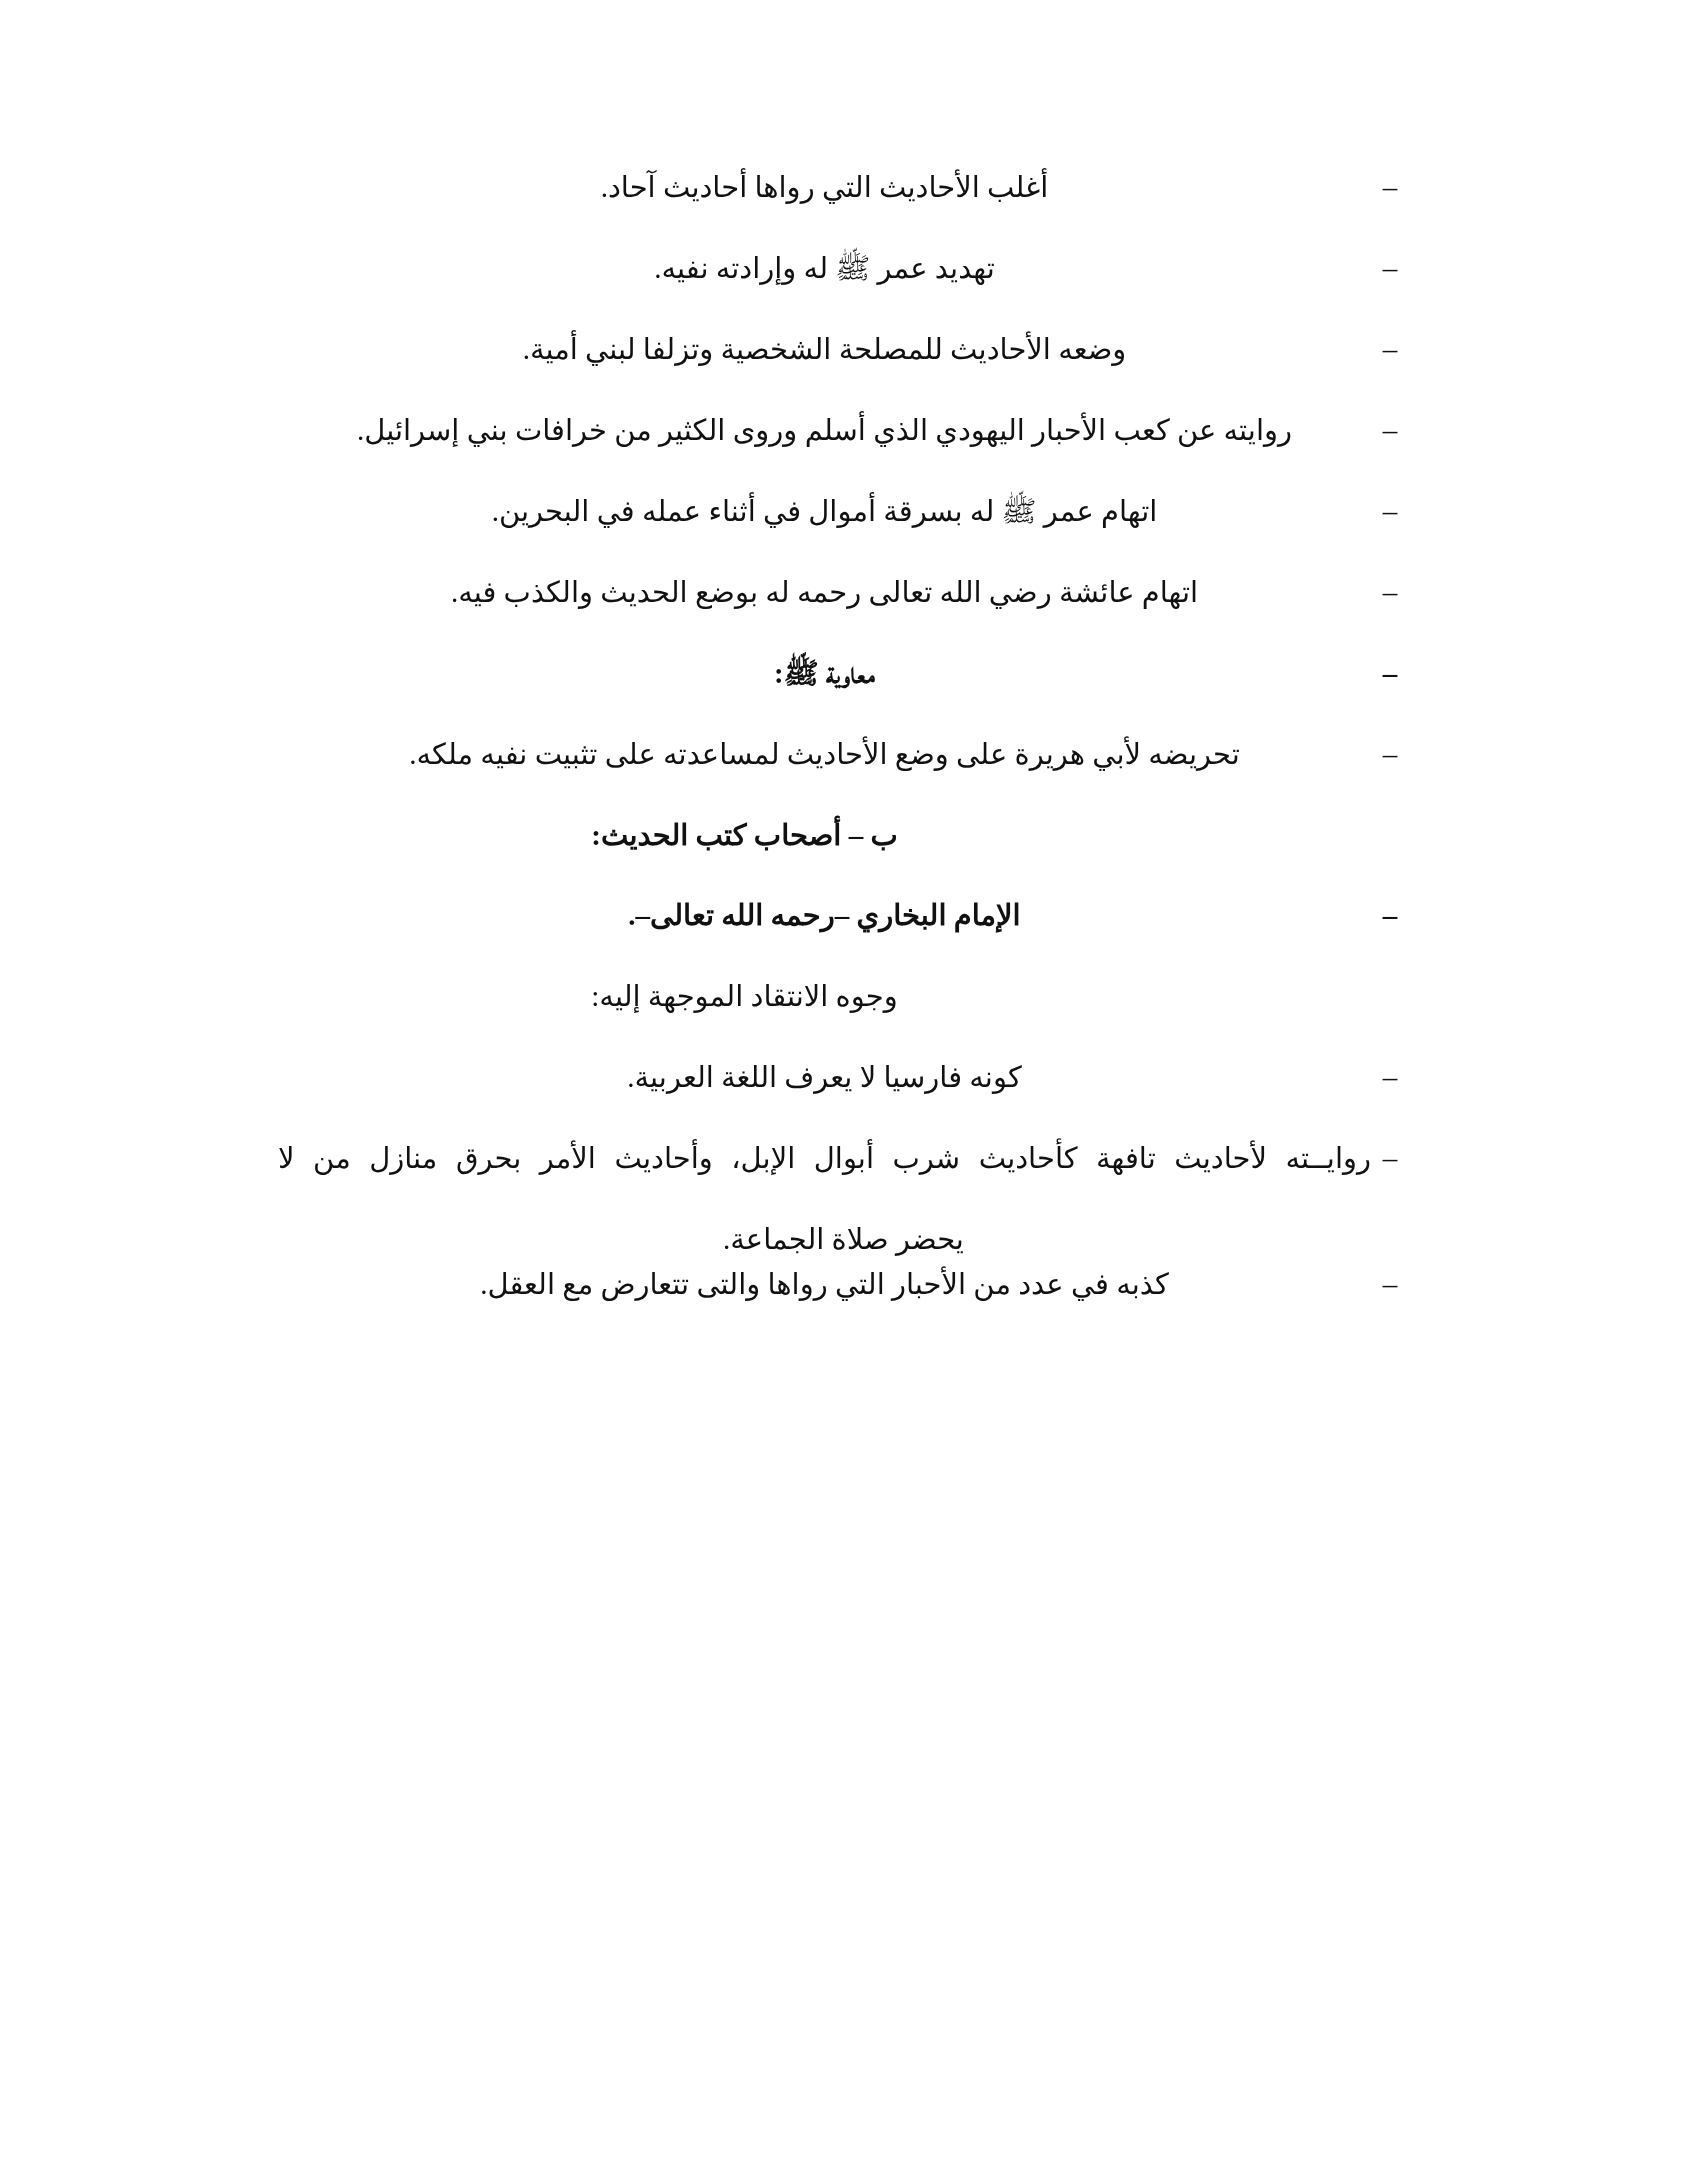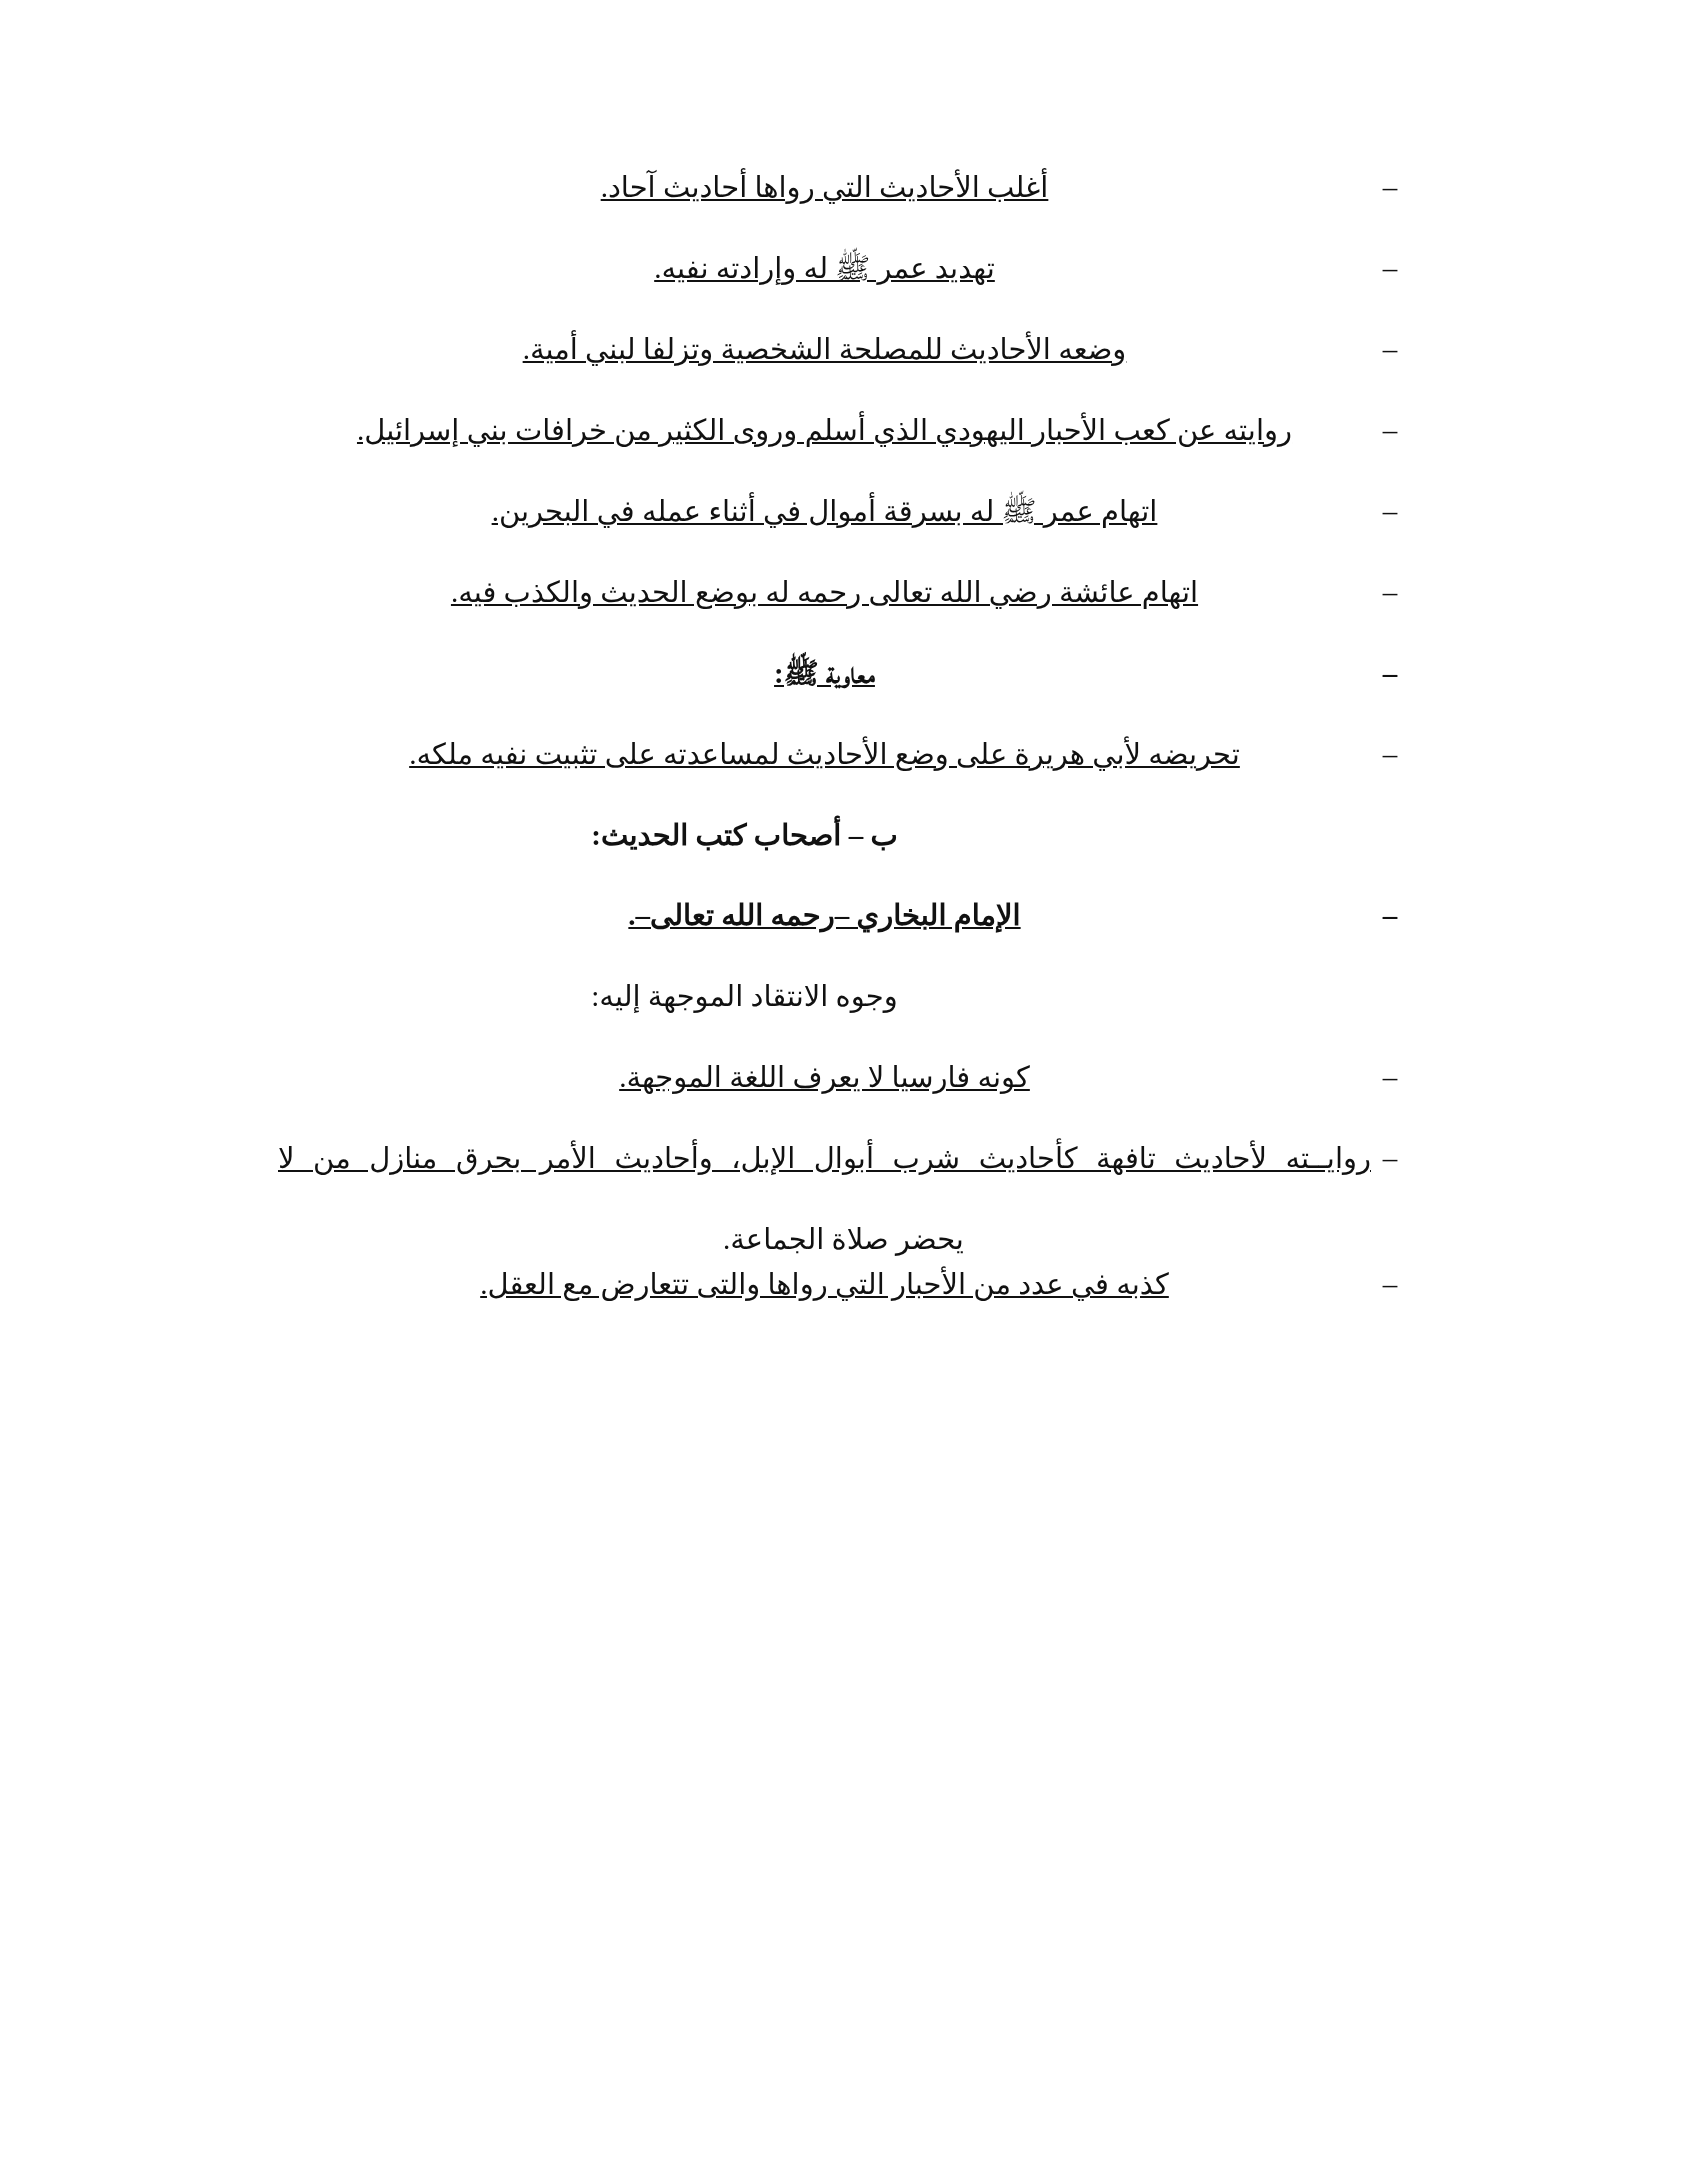--- a/index.html
+++ b/index.html
@@ -40,21 +40,20 @@
   .dash {
     flex: 0 0 auto;
     width: 38px;
     text-align: center;
     font-size: 29px;
   }
   .txt {
     flex: 1 1 auto;
     text-align: justify;
     text-align-last: center;
-    text-decoration: underline;
   }
   
   .line.center .txt { text-align: center; }
   .line.wide .txt { text-align: justify; text-align-last: justify; }
 
   .bold .txt, .bold .dash { font-weight: bold; }
 
   .plain {
     font-size: 29px;
     line-height: 1.55;
@@ -127,21 +126,21 @@
 
     <div class="line center bold">
       <span class="dash">–</span>
       <span class="txt">الإمام البخاري –رحمه الله تعالى–.</span>
     </div>
 
     <div class="plain">وجوه الانتقاد الموجهة إليه:</div>
 
     <div class="line center">
       <span class="dash">–</span>
-      <span class="txt">كونه فارسيا لا يعرف اللغة الموجهة.</span>
+      <span class="txt">كونه فارسيا لا يعرف اللغة العربية.</span>
     </div>
 
     <div class="line wide">
       <span class="dash">–</span>
       <span class="txt">روايــته لأحاديث تافهة كأحاديث شرب أبوال الإبل، وأحاديث الأمر بحرق منازل من لا</span>
     </div>
 
     <div class="cont">يحضر صلاة الجماعة.</div>
 
     <div class="line center">

